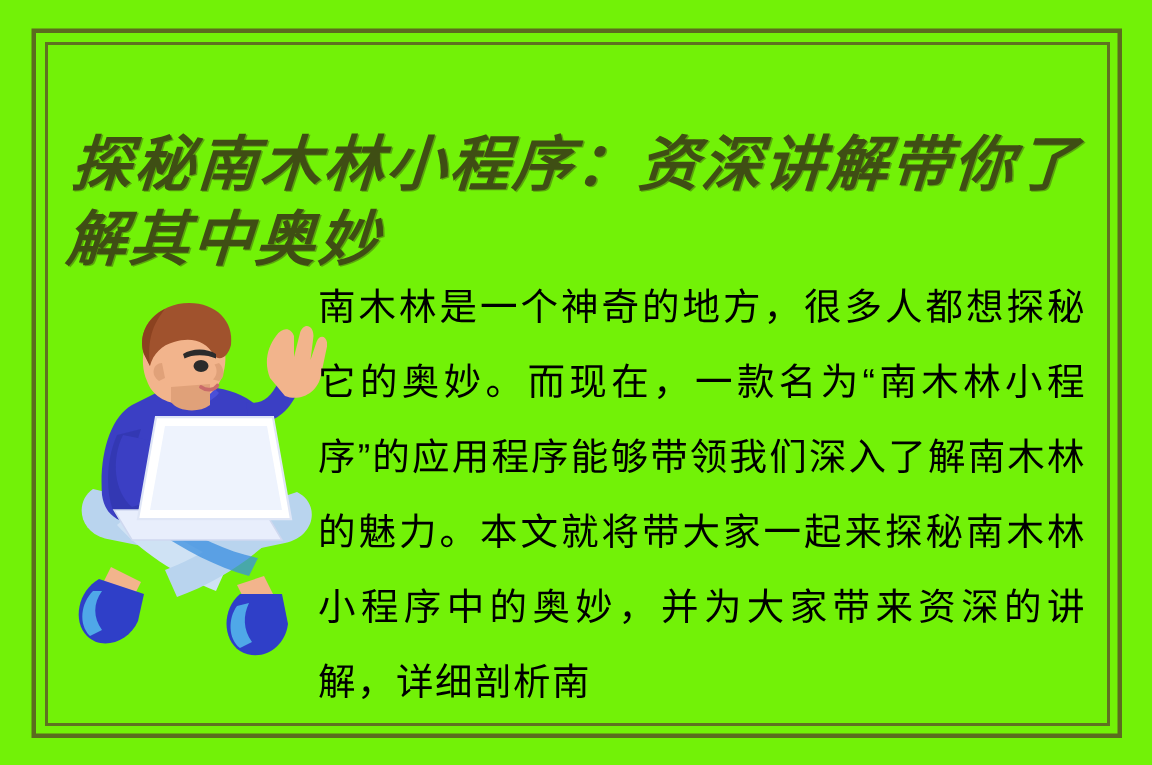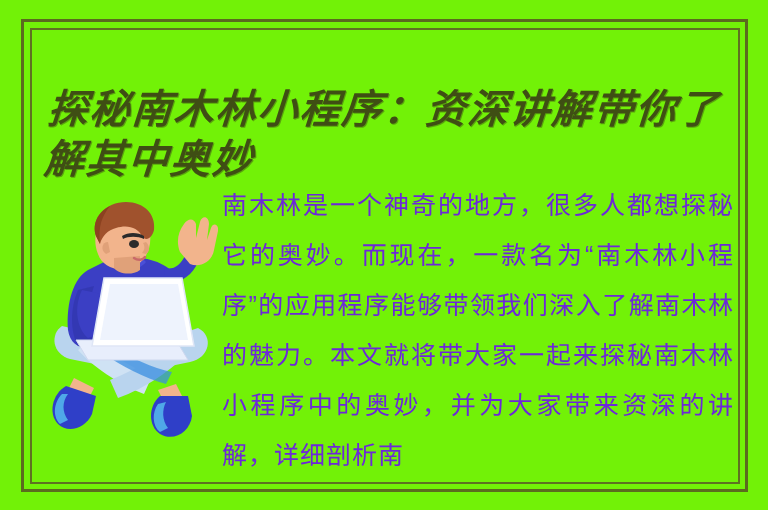--- a/index.html
+++ b/index.html
@@ -56,26 +56,26 @@
     letter-spacing: 2px;
     font-style: italic;
     transform: skewX(-4deg);
     text-shadow: 1px 1px 0 rgba(60,72,20,0.45);
     white-space: pre-wrap;
   }
 
   
   .body-copy {
     position: absolute;
-    left: 222px;
+    left: 212px;
     top: 180px;
     width: 512px;
     height: 320px;
     overflow: hidden;
-    color: #6d28d9;
+    color: #000000;
     font-family: "Liberation Sans", "DejaVu Sans", sans-serif;
     font-size: 25px;
     line-height: 50px;
     letter-spacing: 1px;
     text-align: justify;
     text-justify: inter-character;
   }
 
   
   .illustration {

